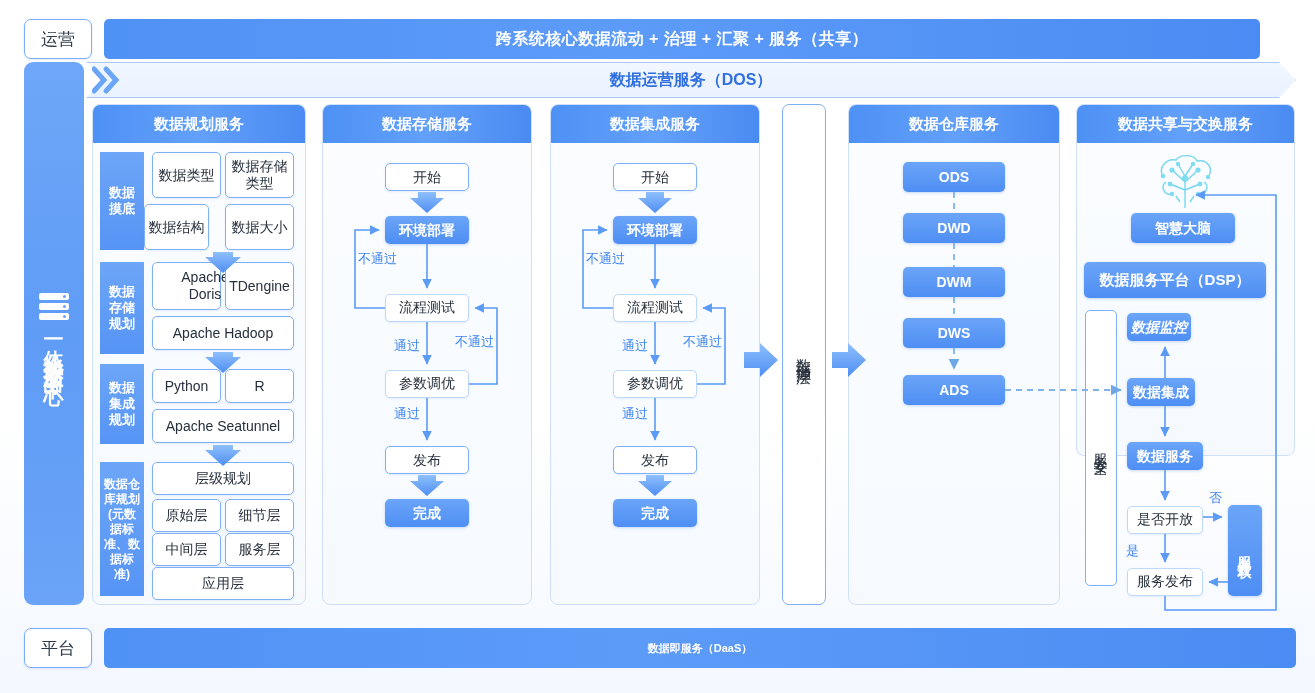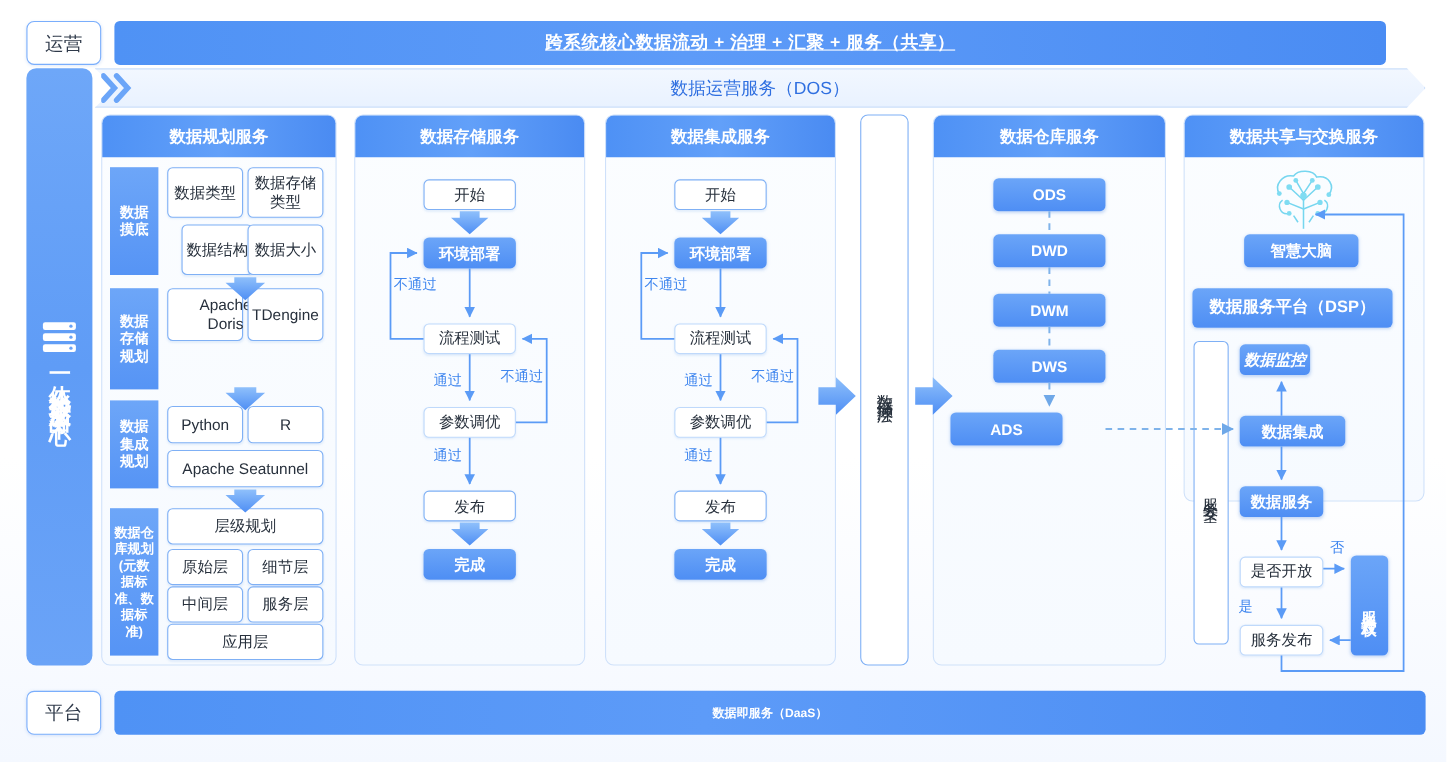--- a/index.html
+++ b/index.html
@@ -23,36 +23,35 @@
   }
 
   
   .topbanner {
     left: 104px; top: 19px; width: 1156px; height: 40px;
     border-radius: 5px;
     background: linear-gradient(90deg,#4f92f5 0%,#5d9bf8 45%,#4a8cf3 100%);
     color:#fff; font-size:16px; font-weight:bold;
     display:flex; align-items:center; justify-content:center;
     letter-spacing:.5px;
-    text-decoration:underline;
   }
 
   
   .dosband {
     left: 86px; top: 62px; width: 1210px; height: 36px;
   }
   .dosband .shape {
     position:absolute; inset:0;
     background: linear-gradient(180deg,#f2f7ff 0%, #e9f2ff 100%);
     border:1px solid #a9caf7;
     clip-path: polygon(0 0, 98.6% 0, 100% 50%, 98.6% 100%, 0 100%, 1.6% 50%);
   }
   .dosband .label {
     position:absolute; inset:0; display:flex; align-items:center; justify-content:center;
-    color:#2f6fe0; font-size:16px; font-weight:normal;
+    color:#2f6fe0; font-size:16px; font-weight:bold;
   }
   .chev { position:absolute; left:6px; top:3px; width:34px; height:30px; }
 
   
   .leftbar {
     left: 24px; top: 62px; width: 60px; height: 543px;
     border-radius: 9px;
     background: linear-gradient(180deg,#6ea7f8 0%,#5f9cf6 50%,#6aa3f7 100%);
     display:flex; flex-direction:column; align-items:center; justify-content:center;
     color:#fff;
@@ -158,26 +157,27 @@
     <div class="vtxt">一体化数据服务中心</div>
   </div>
 
   <div class="abs panel" style="left:92px; top:104px; width:214px; height:501px;">
     <div class="panelhead">数据规划服务</div>
   </div>
 
   <div class="abs catbox" style="left:100px; top:152px; width:44px; height:98px;">数据摸底</div>
   <div class="abs wbox" style="left:152px; top:152px; width:69px; height:46px;">数据类型</div>
   <div class="abs wbox" style="left:225px; top:152px; width:69px; height:46px;">数据存储类型</div>
-  <div class="abs wbox" style="left:165px; top:204px; width:65px; height:46px;">数据结构</div>
+  <div class="abs wbox" style="left:144px; top:204px; width:65px; height:46px;">数据结构</div>
   <div class="abs wbox" style="left:225px; top:204px; width:69px; height:46px;">数据大小</div>
 
   <div class="abs catbox" style="left:100px; top:262px; width:44px; height:92px;text-align:center;">数据存储规划</div>
   <div class="abs wbox" style="left:152px; top:262px; width:69px; height:48px;padding-left:37px;">Apache Doris</div>
   <div class="abs wbox" style="left:225px; top:262px; width:69px; height:48px;">TDengine</div>
+  <div class="abs wbox" style="left:152px; top:316px; width:142px; height:34px;">Apache Hadoop</div>
 
   <div class="abs catbox" style="left:100px; top:364px; width:44px; height:80px;">数据集成规划</div>
   <div class="abs wbox" style="left:152px; top:369px; width:69px; height:34px;">Python</div>
   <div class="abs wbox" style="left:225px; top:369px; width:69px; height:34px;">R</div>
   <div class="abs wbox" style="left:152px; top:409px; width:142px; height:34px;">Apache Seatunnel</div>
 
   <div class="abs catbox" style="left:100px; top:462px; width:44px; height:134px; font-size:12px;">数据仓库规划(元数据标准、数据标准)</div>
   <div class="abs wbox" style="left:152px; top:462px; width:142px; height:33px;">层级规划</div>
   <div class="abs wbox" style="left:152px; top:499px; width:69px; height:33px;">原始层</div>
   <div class="abs wbox" style="left:225px; top:499px; width:69px; height:33px;">细节层</div>
@@ -218,21 +218,21 @@
     <span class="vtext" style="font-size:15px; color:#27303c;">数据缓冲层</span>
   </div>
 
   <div class="abs panel" style="left:848px; top:104px; width:212px; height:501px;">
     <div class="panelhead">数据仓库服务</div>
   </div>
   <div class="abs bbox" style="left:903px; top:162px; width:102px; height:30px;">ODS</div>
   <div class="abs bbox" style="left:903px; top:213px; width:102px; height:30px;">DWD</div>
   <div class="abs bbox" style="left:903px; top:267px; width:102px; height:30px;">DWM</div>
   <div class="abs bbox" style="left:903px; top:318px; width:102px; height:30px;">DWS</div>
-  <div class="abs bbox" style="left:864px; top:375px; width:102px; height:30px;">ADS</div>
+  <div class="abs bbox" style="left:903px; top:375px; width:102px; height:30px;">ADS</div>
 
   <div class="abs panel" style="left:1076px; top:104px; width:219px; height:352px;">
     <div class="panelhead">数据共享与交换服务</div>
   </div>
 
   <svg class="abs" style="left:1150px; top:152px; width:70px; height:62px;" viewBox="0 0 70 62">
     <g stroke="#6fd4ef" stroke-width="1.4" fill="none" opacity=".95">
       <path d="M35 56 L35 28"></path>
       <path d="M35 30 L22 18 M35 30 L48 18 M35 38 L20 32 M35 38 L50 32 M35 24 L28 12 M35 24 L43 12"></path>
       <path d="M13 24 C8 16 16 6 26 8 C30 2 44 2 47 9 C58 7 64 17 58 25"></path>
@@ -256,21 +256,21 @@
 
   <div class="abs bbox" style="left:1131px; top:213px; width:104px; height:30px;">智慧大脑</div>
   <div class="abs bbox" style="left:1084px; top:262px; width:182px; height:36px; font-size:15px;">数据服务平台（DSP）</div>
 
   <div class="abs vbox" style="left:1085px; top:310px; width:32px; height:276px;
        border:1.3px solid #7fb0f5; border-radius:5px; background:#fff;">
     <span class="vtext" style="font-size:14px; color:#27303c;">服务安全</span>
   </div>
 
   <div class="abs bbox" style="left:1127px; top:313px; width:64px; height:28px;font-style:italic;">数据监控</div>
-  <div class="abs bbox" style="left:1127px; top:378px; width:96px; height:28px;">数据集成</div>
+  <div class="abs bbox" style="left:1127px; top:378px; width:68px; height:28px;">数据集成</div>
   <div class="abs bbox" style="left:1127px; top:442px; width:76px; height:28px;">数据服务</div>
   <div class="abs lightbox" style="left:1127px; top:506px; width:76px; height:28px;">是否开放</div>
   <div class="abs lightbox" style="left:1127px; top:568px; width:76px; height:28px;">服务发布</div>
   <div class="abs bbox vbox" style="left:1228px; top:505px; width:34px; height:91px;">
     <span class="vtext" style="font-size:14px; font-weight:bold;">服务授权</span>
   </div>
   <div class="abs flowlabel" style="left:1209px; top:489px;">否</div>
   <div class="abs flowlabel" style="left:1126px; top:542px;">是</div>
 
   <svg class="ov">

